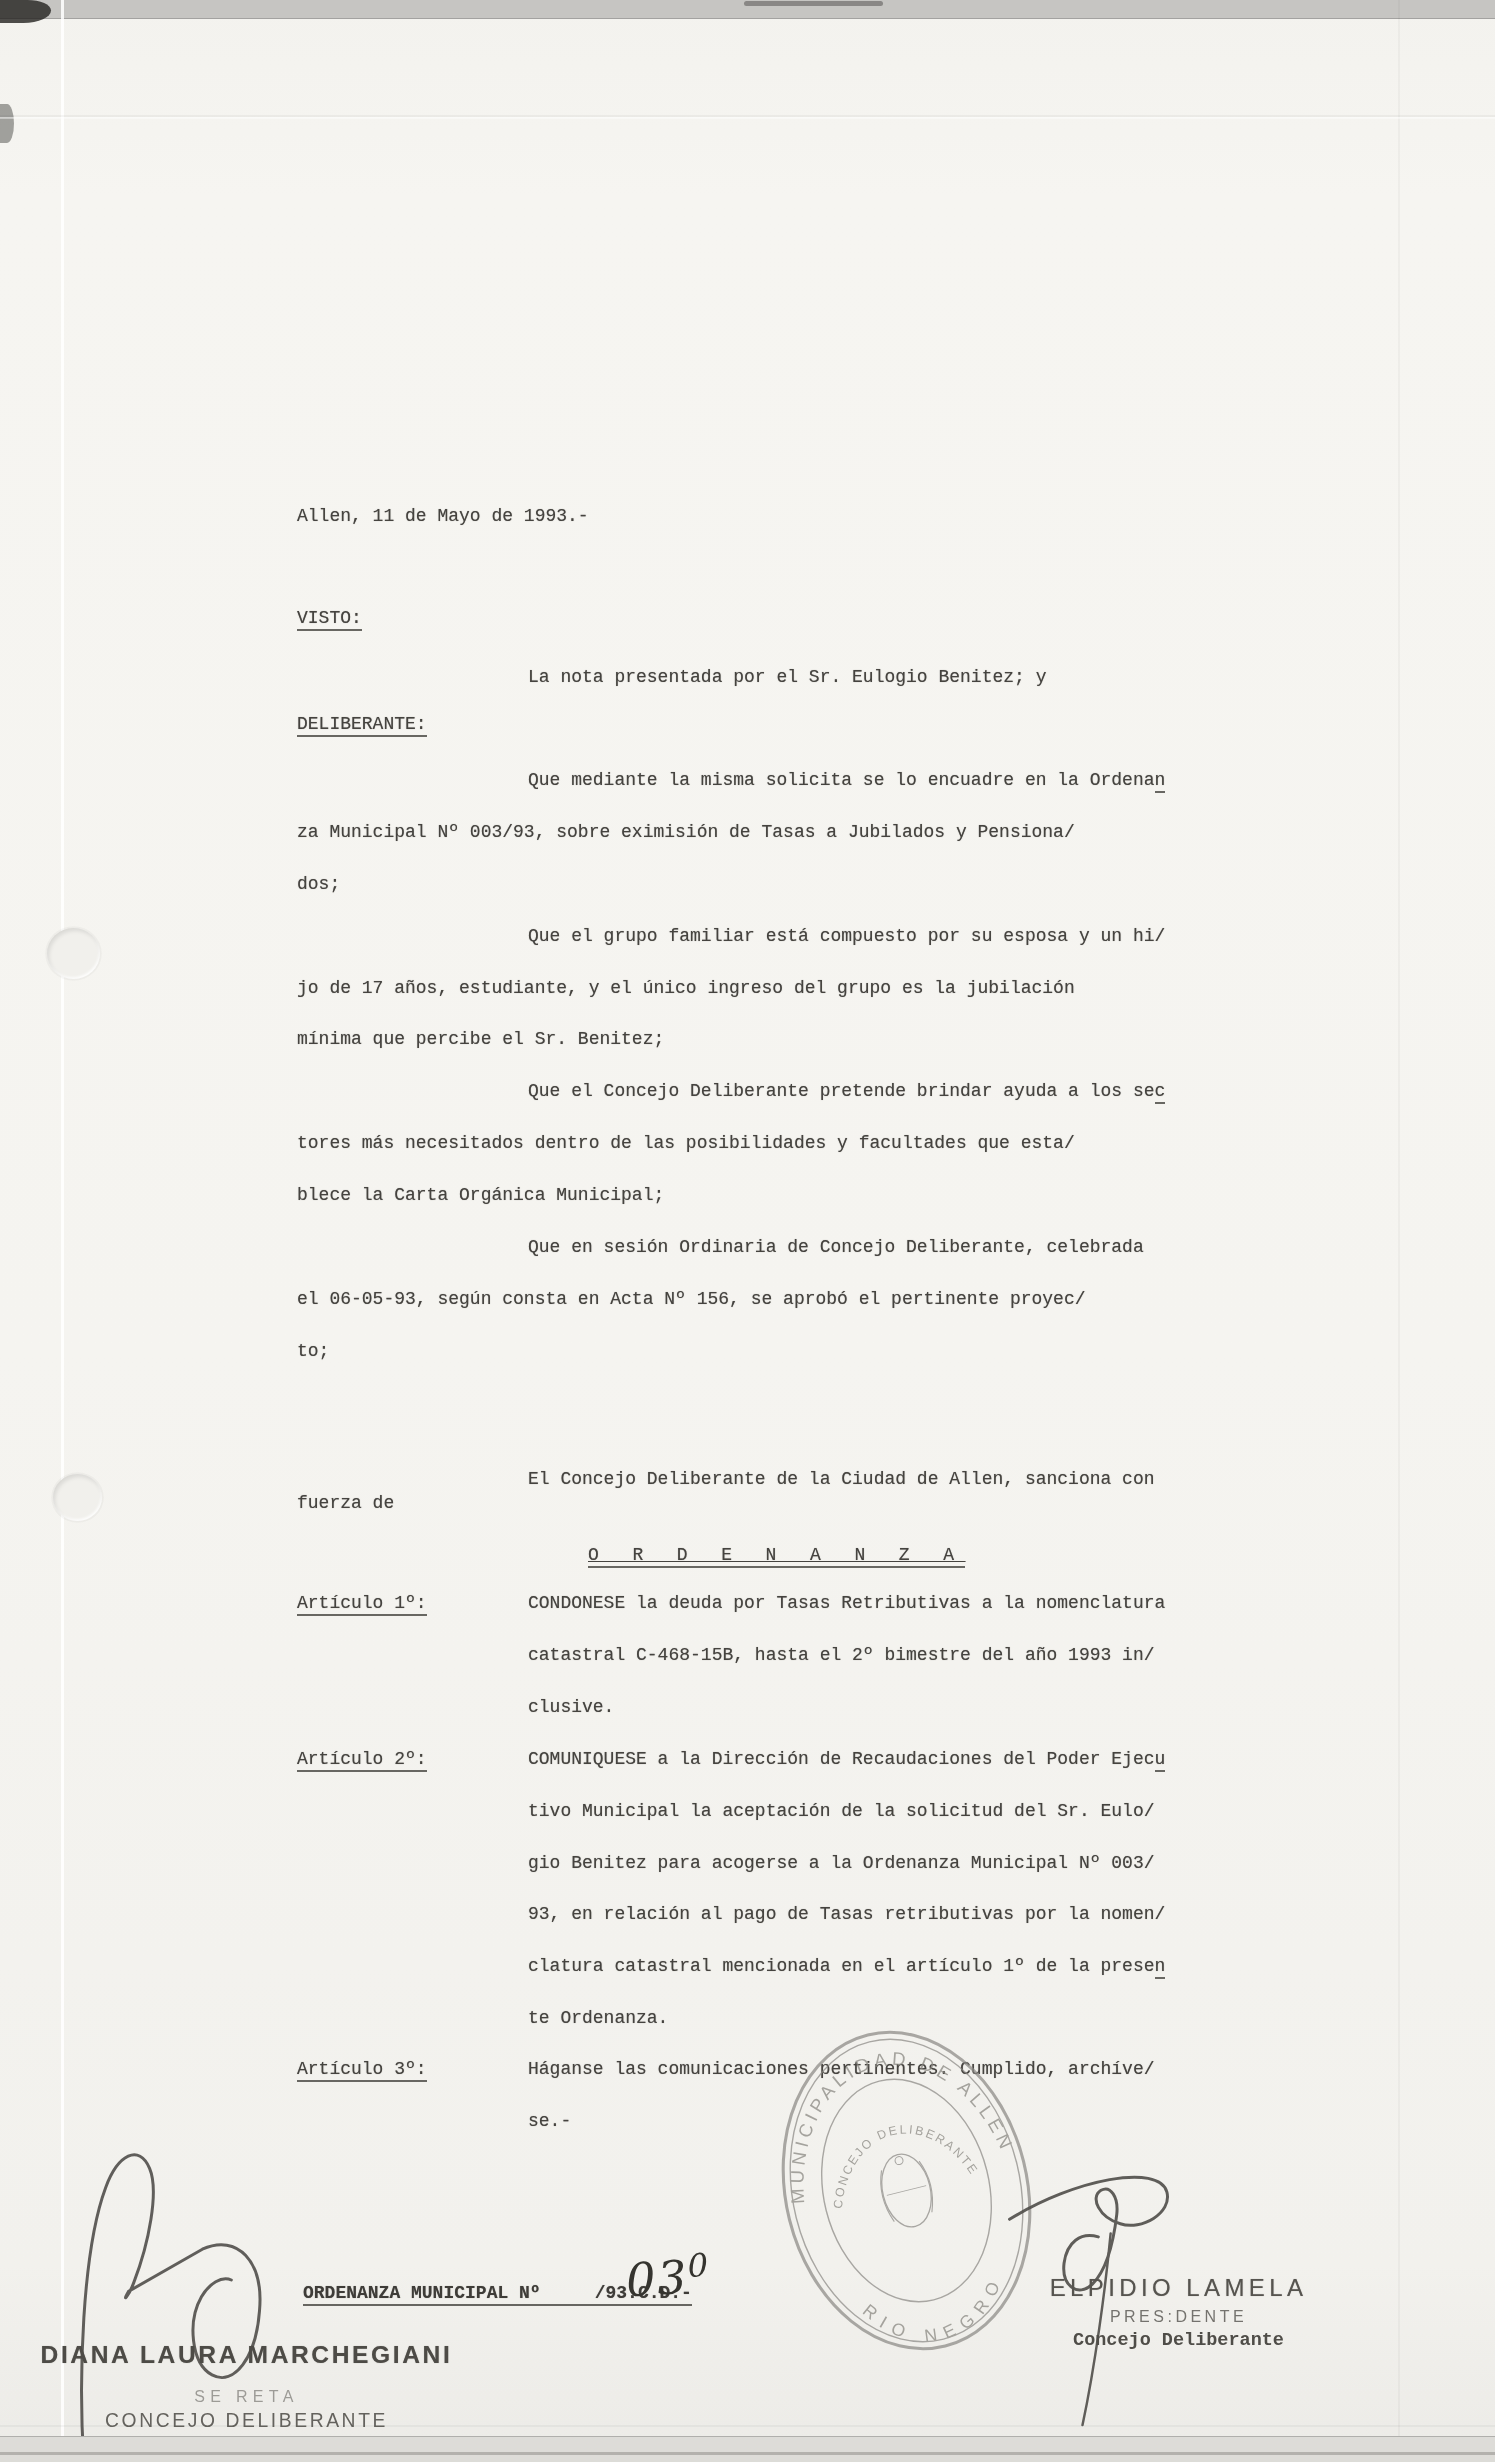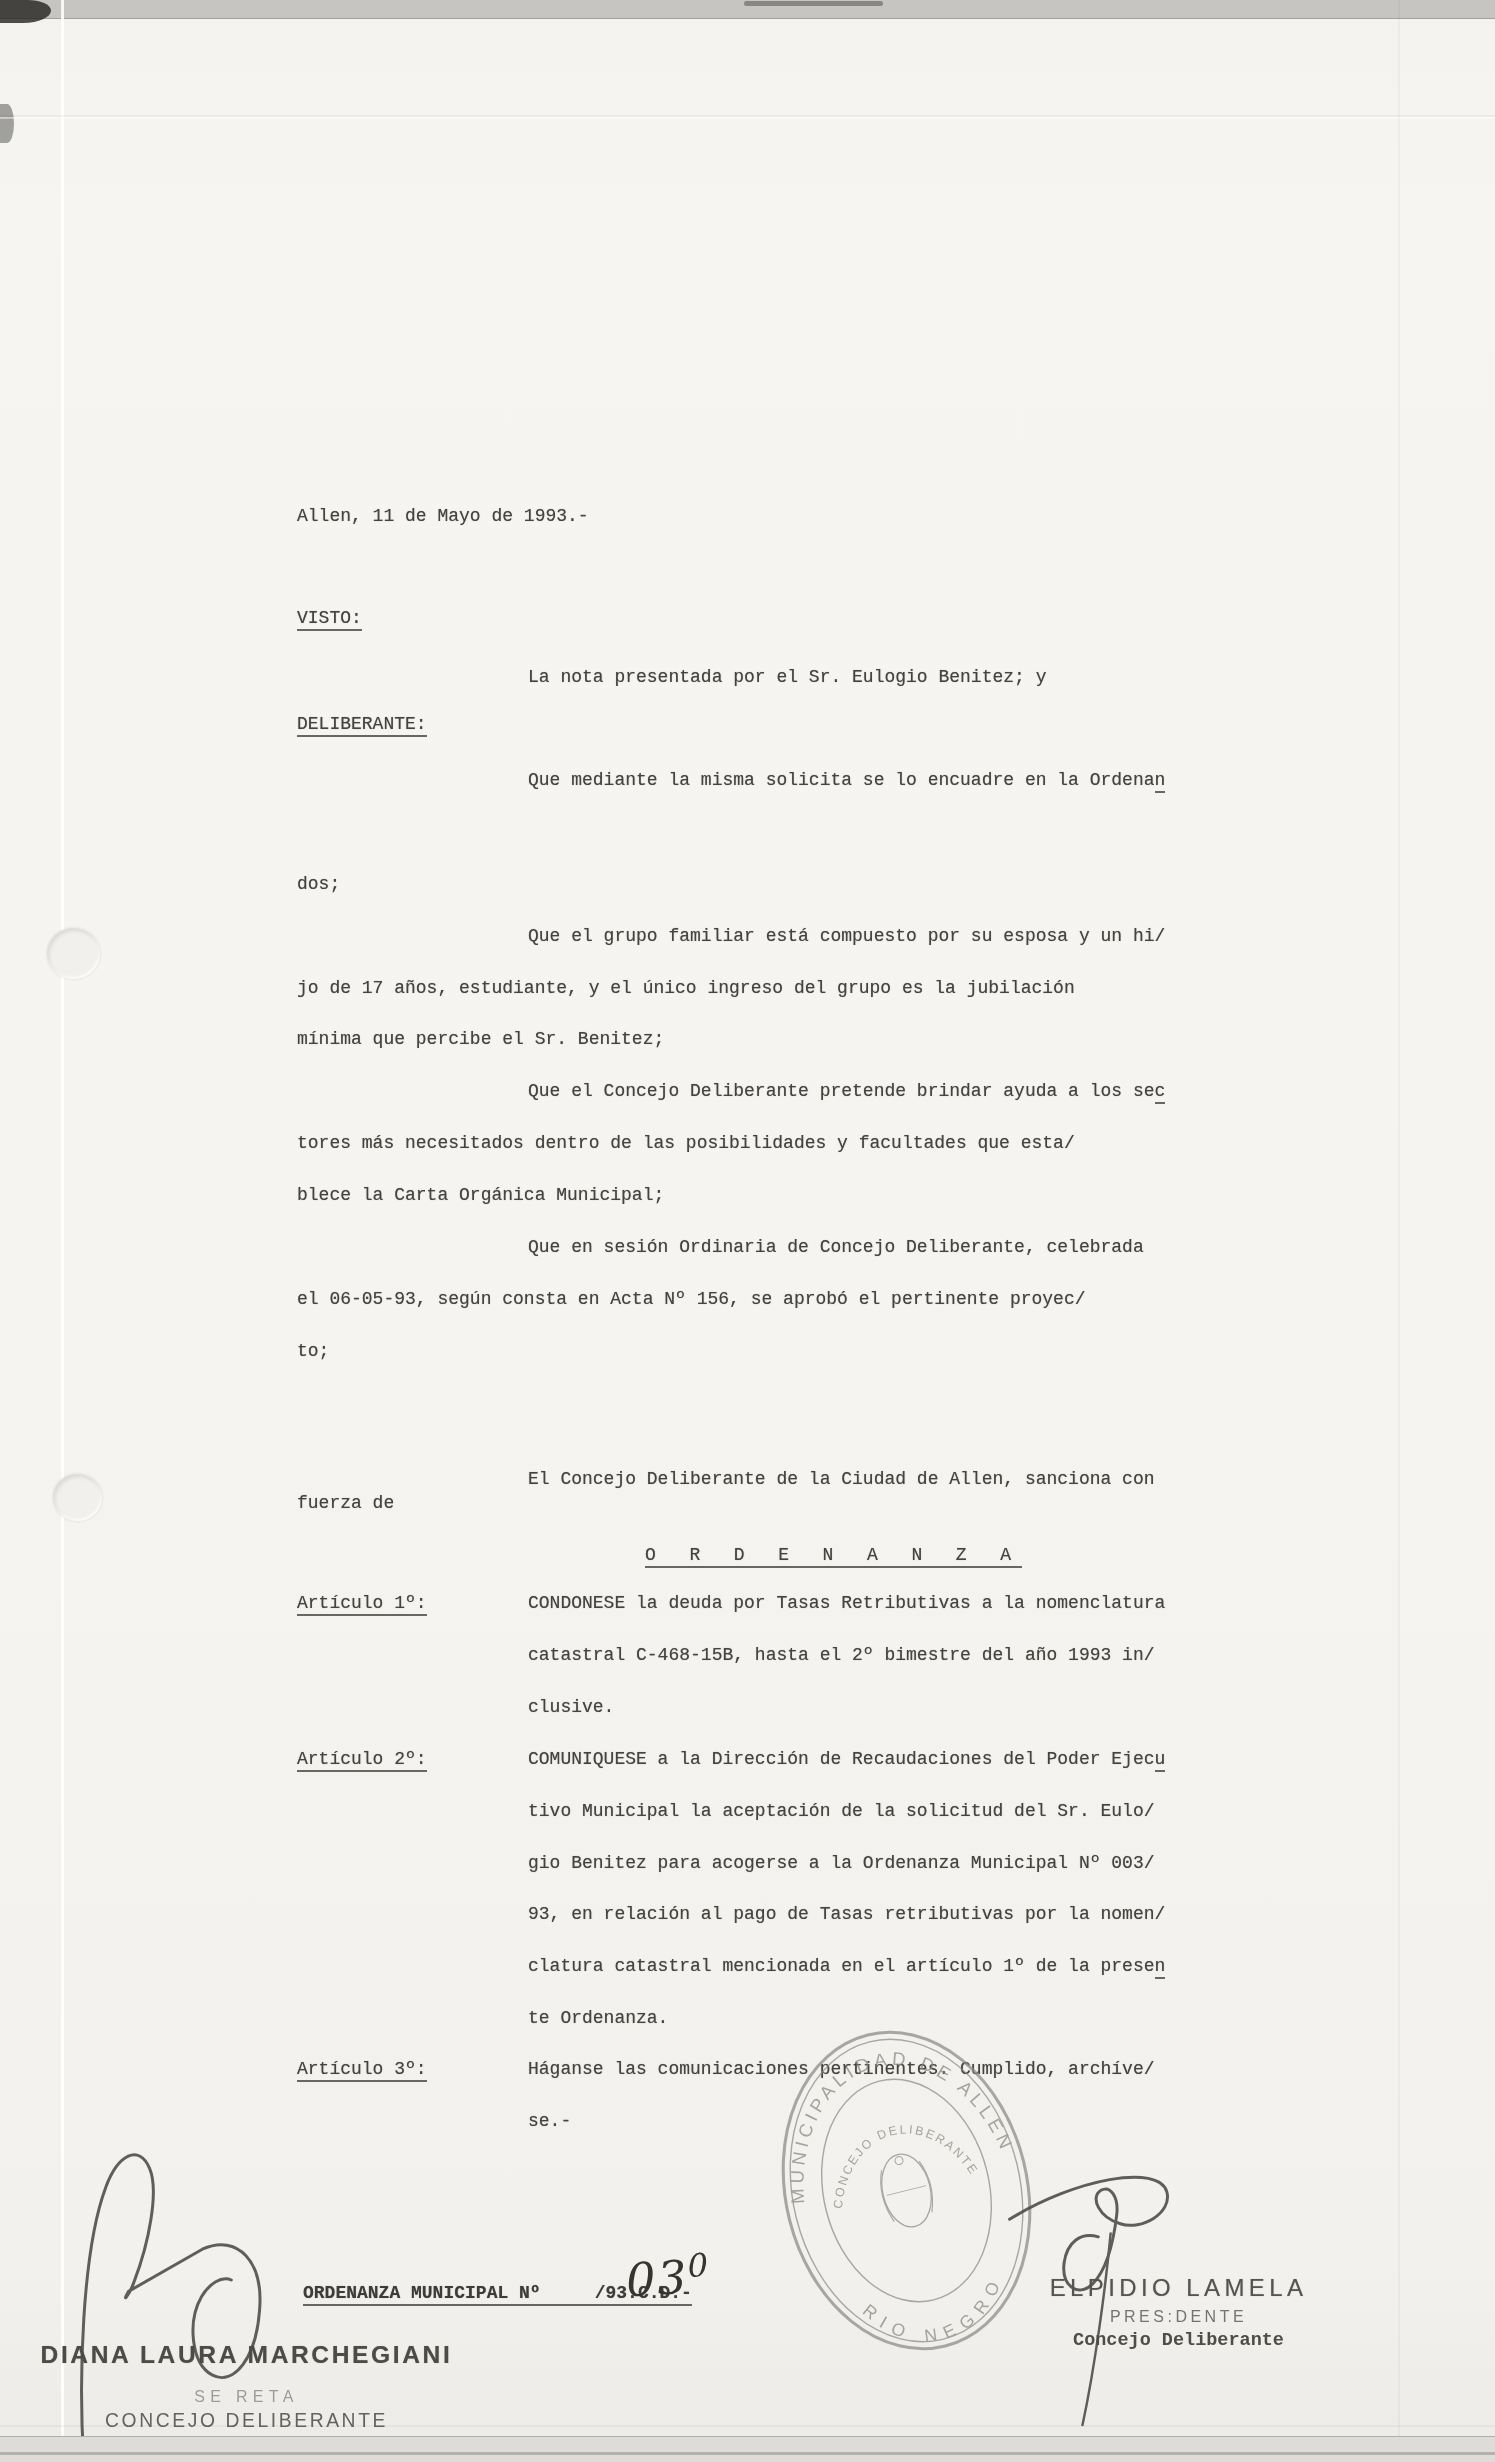--- a/index.html
+++ b/index.html
@@ -79,20 +79,23 @@
       </div>
       <div class="line" style="top: 663px;">
         <span class="item" style="left: 528px;"><span>La nota presentada por el Sr. Eulogio Benitez; y</span></span>
       </div>
       <div class="line" style="top: 710px;">
         <span class="item" style="left: 297px;"><span class="u">DELIBERANTE:</span></span>
       </div>
       <div class="line" style="top: 766px;">
         <span class="item" style="left: 528px;"><span>Que mediante la misma solicita se lo encuadre en la Ordena</span><span class="u">n</span></span>
       </div>
+      <div class="line" style="top: 818px;">
+        <span class="item" style="left: 297px;"><span>za Municipal Nº 003/93, sobre eximisión de Tasas a Jubilados y Pensiona/</span></span>
+      </div>
       <div class="line" style="top: 922px;">
         <span class="item" style="left: 528px;"><span>Que el grupo familiar está compuesto por su esposa y un hi/</span></span>
       </div>
       <div class="line" style="top: 870px;">
         <span class="item" style="left: 297px;"><span>dos;</span></span>
       </div>
       <div class="line" style="top: 974px;">
         <span class="item" style="left: 297px;"><span>jo de 17 años, estudiante, y el único ingreso del grupo es la jubilación</span></span>
       </div>
       <div class="line" style="top: 1025px;">
@@ -116,21 +119,21 @@
       <div class="line" style="top: 1337px;">
         <span class="item" style="left: 297px;"><span>to;</span></span>
       </div>
       <div class="line" style="top: 1437px; margin-top: 28px;">
         <span class="item" style="left: 528px;"><span>El Concejo Deliberante de la Ciudad de Allen, sanciona con</span></span>
       </div>
       <div class="line" style="top: 1489px;">
         <span class="item" style="left: 297px;"><span>fuerza de</span></span>
       </div>
       <div class="line" style="top: 1541px;">
-        <span class="item" style="left: 645px;"><span class="u spread">O R D E N A N Z A</span></span>
+        <span class="item" style="left: 588px; text-decoration: underline;"><span class="u spread">O R D E N A N Z A</span></span>
       </div>
       <div class="line" style="top: 1589px;">
         <span class="item" style="left: 297px;"><span class="u">Artículo 1º:</span></span>
         <span class="item" style="left: 528px;"><span>CONDONESE la deuda por Tasas Retributivas a la nomenclatura</span></span>
       </div>
       <div class="line" style="top: 1641px;">
         <span class="item" style="left: 528px;"><span>catastral C-468-15B, hasta el 2º bimestre del año 1993 in/</span></span>
       </div>
       <div class="line" style="top: 1693px;">
         <span class="item" style="left: 528px;"><span>clusive.</span></span>

